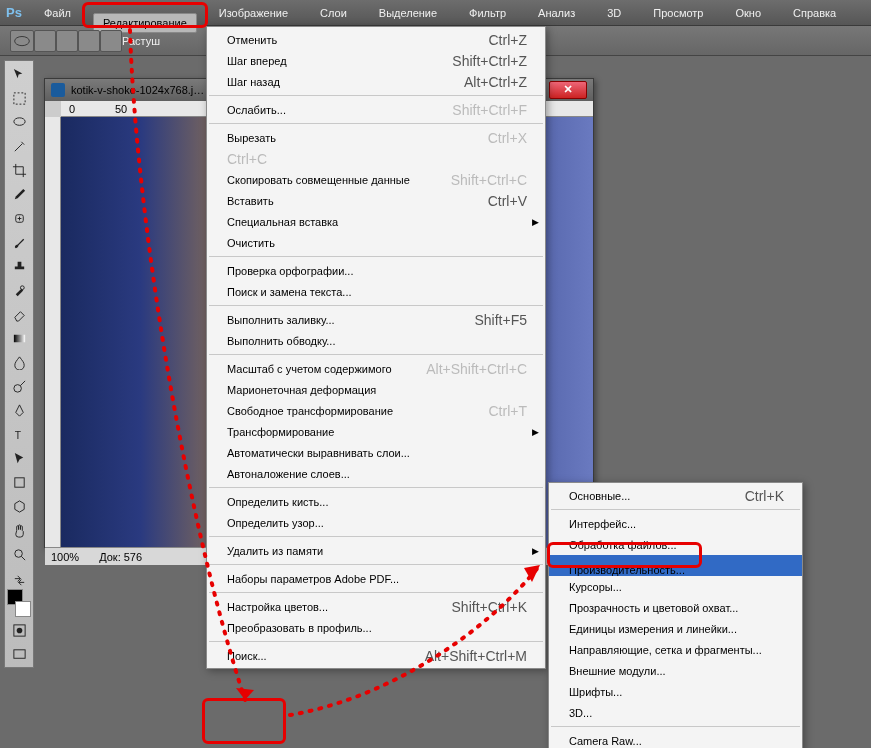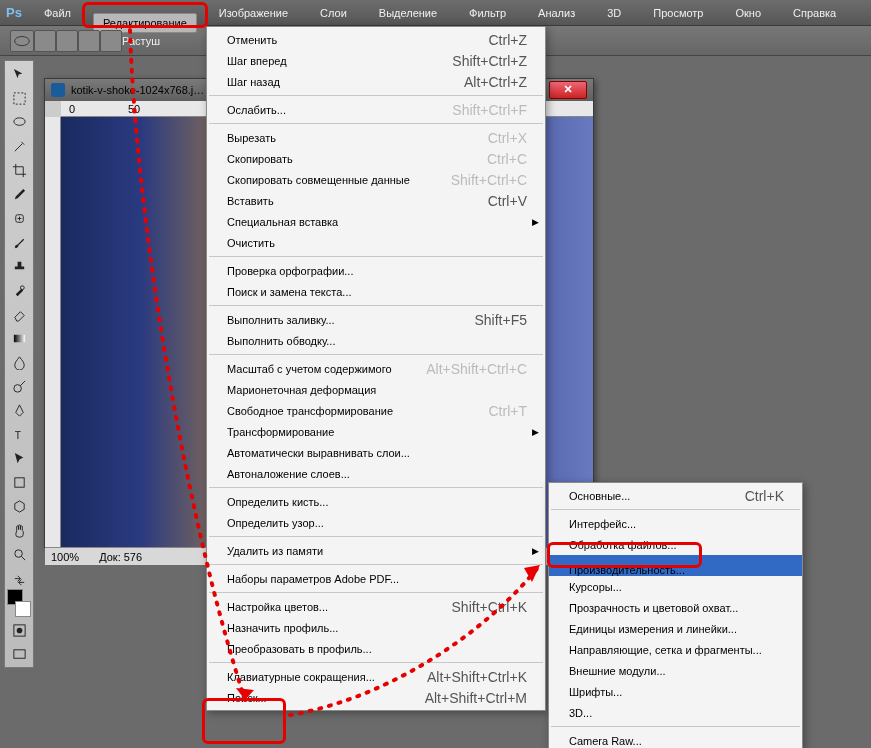--- a/index.html
+++ b/index.html
@@ -243,21 +243,21 @@
 
   <div class="docwin">
     <div class="titlebar">
       <div class="ticon"></div>
       <span>kotik-v-shoke-1024x768.j…</span>
       <div class="spacer"></div>
       <div class="closebtn">✕</div>
     </div>
     <div class="ruler-h">
       <span style="left:8px">0</span>
-      <span style="left:67px">50</span>
+      <span style="left:54px">50</span>
     </div>
     <div class="body">
       <div class="ruler-v"></div>
       <div class="canvas"></div>
     </div>
     <div class="statusbar">
       <span>100%</span>
       <span>Док: 576</span>
     </div>
   </div>
@@ -280,21 +280,20 @@
     <div class="row disabled">
       <span class="lbl">Ослабить...</span>
       <span class="sc">Shift+Ctrl+F</span>
     </div>
     <div class="sep"></div>
     <div class="row disabled">
       <span class="lbl">Вырезать</span>
       <span class="sc">Ctrl+X</span>
     </div>
     <div class="row disabled">
-      <span class="lbl">Скопировать</span>
       <span class="sc">Ctrl+C</span>
     </div>
     <div class="row disabled">
       <span class="lbl">Скопировать совмещенные данные</span>
       <span class="sc">Shift+Ctrl+C</span>
     </div>
     <div class="row">
       <span class="lbl">Вставить</span>
       <span class="sc">Ctrl+V</span>
     </div>
@@ -357,30 +356,23 @@
     <div class="sep"></div>
     <div class="row">
       <span class="lbl">Наборы параметров Adobe PDF...</span>
     </div>
     <div class="sep"></div>
     <div class="row">
       <span class="lbl">Настройка цветов...</span>
       <span class="sc">Shift+Ctrl+K</span>
     </div>
     <div class="row">
-      <span class="lbl">Назначить профиль...</span>
-    </div>
-    <div class="row">
       <span class="lbl">Преобразовать в профиль...</span>
     </div>
     <div class="sep"></div>
-    <div class="row">
-      <span class="lbl">Клавиатурные сокращения...</span>
-      <span class="sc">Alt+Shift+Ctrl+K</span>
-    </div>
     <div class="row">
       <span class="lbl">Поиск...</span>
       <span class="sc">Alt+Shift+Ctrl+M</span>
     </div>
   </div>
 
 <div class="menu menu2" id="menu-prefs-list">
     <div class="row">
       <span class="lbl">Основные...</span>
       <span class="sc">Ctrl+K</span>

